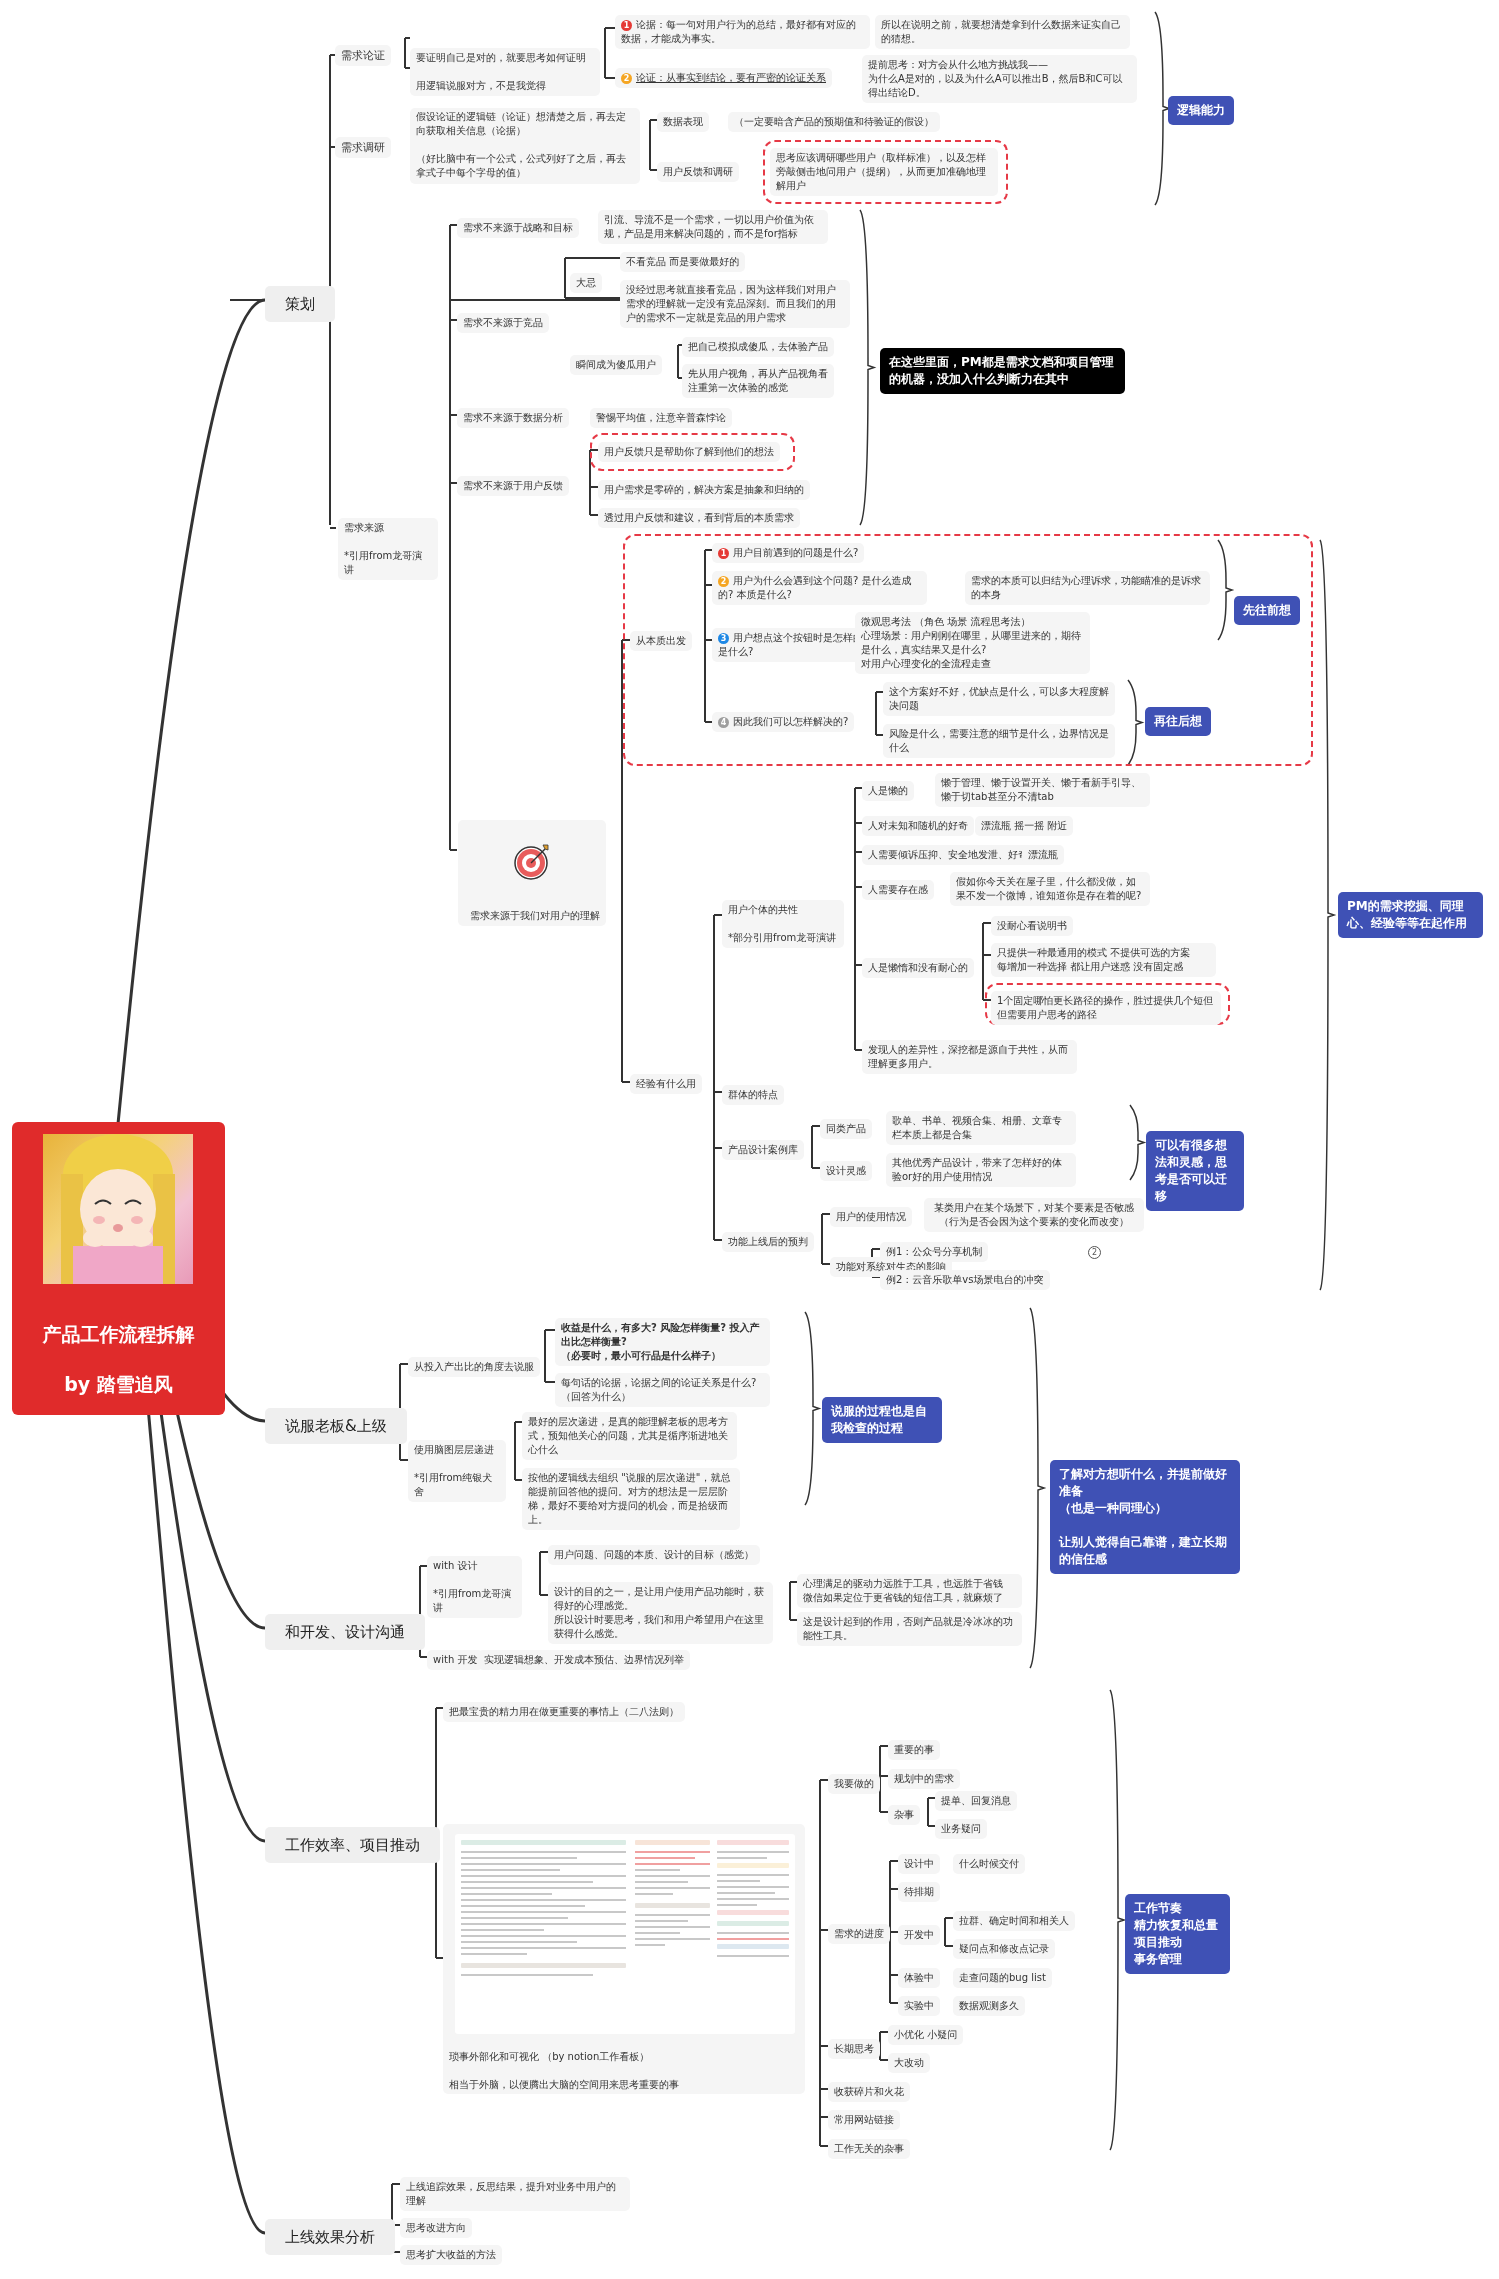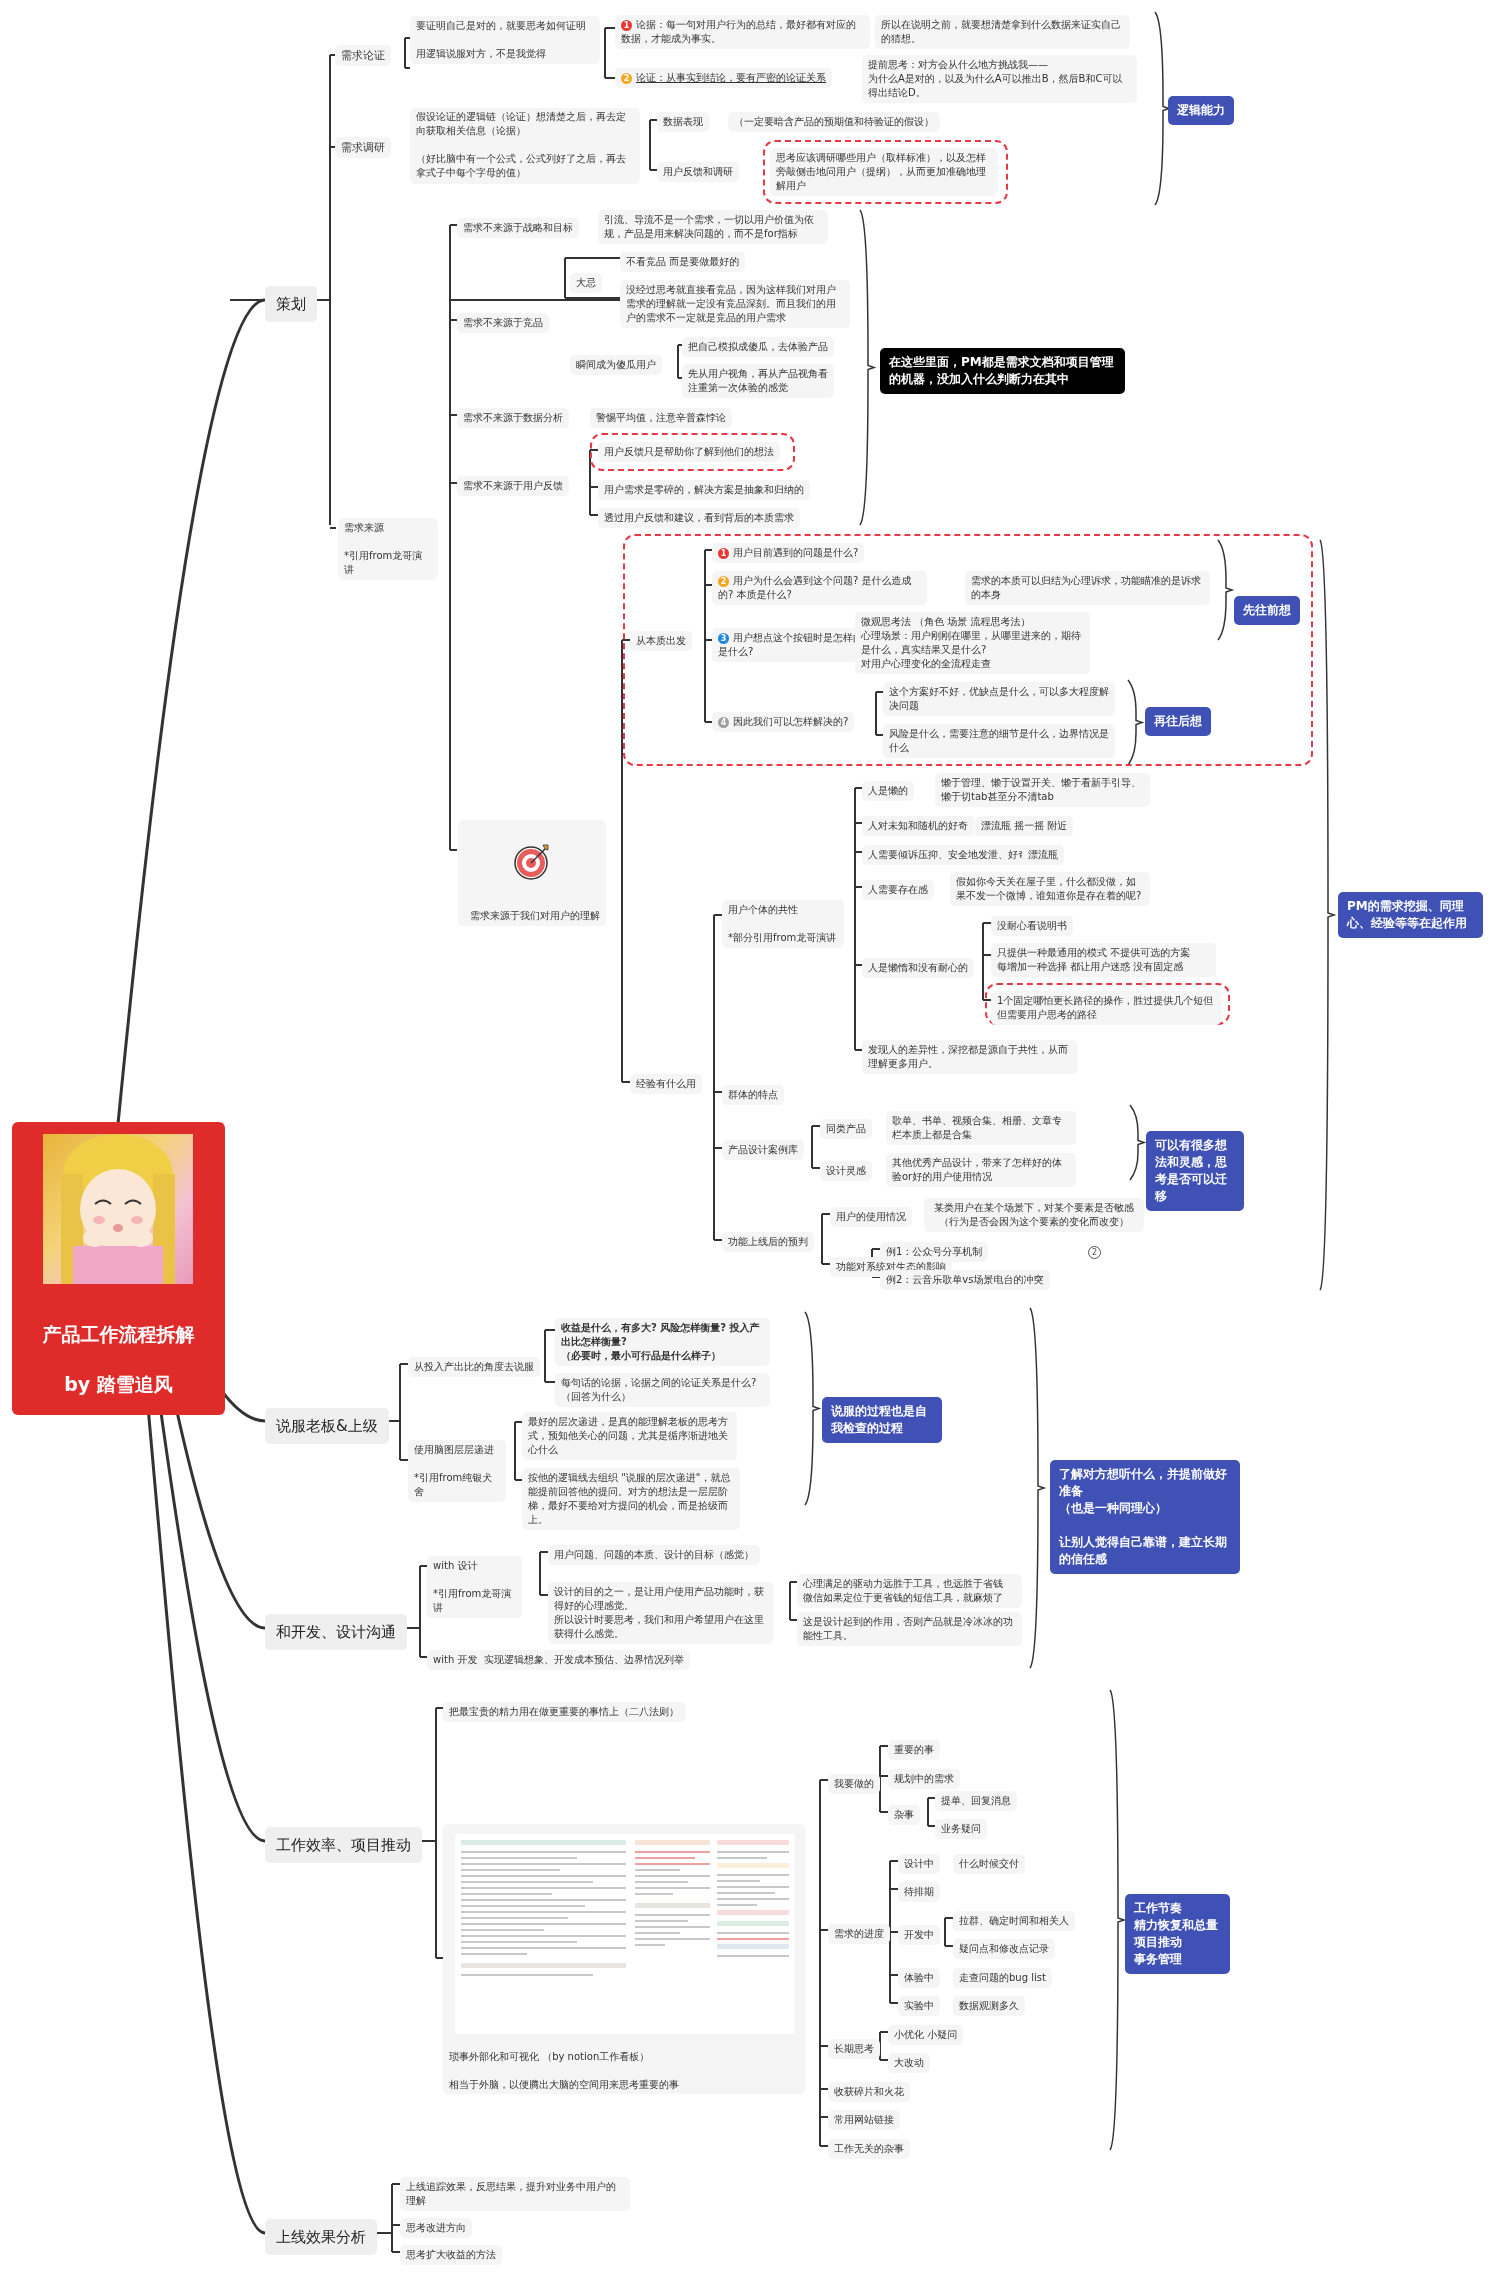--- a/index.html
+++ b/index.html
@@ -1,19 +1,19 @@
 <!DOCTYPE html>
 <html><head>
 <meta charset="utf-8">
 <style>
   html,body{margin:0;padding:0;background:#fff;}
   body{width:1499px;height:2279px;position:relative;overflow:hidden;font-family:"DejaVu Sans","Liberation Sans",sans-serif;color:#333;}
   #lines{position:absolute;left:0;top:0;width:1499px;height:2279px;pointer-events:none;}
   .n{position:absolute;background:#f5f5f5;border-radius:5px;font-size:10px;line-height:14px;padding:3px 6px;white-space:pre-line;box-sizing:border-box;color:#333;}
-  .n.l1{font-size:15px;line-height:20px;padding:8px 11px;background:#efefef;color:#222;}
+  .n.l1{font-size:15px;line-height:20px;padding:8px 20px;background:#efefef;color:#222;}
   .n.l2{font-size:11px;line-height:15px;}
   .sum{position:absolute;background:#3f51b5;color:#fff;border-radius:5px;font-size:12px;line-height:17px;padding:6px 9px;white-space:pre-line;box-sizing:border-box;font-weight:bold;}
   .sum.gray{background:#000000;}
   .dash{position:absolute;border:2px dashed #e63946;border-radius:12px;box-sizing:border-box;}
   .badge{display:inline-block;width:11px;height:11px;border-radius:50%;color:#fff;font-size:8px;line-height:11px;text-align:center;margin-right:4px;vertical-align:middle;font-weight:bold;}
   .root{position:absolute;left:12px;top:1122px;width:213px;height:293px;background:#e02b2b;border-radius:6px;color:#fff;text-align:center;}
   .avatar{position:absolute;left:31px;top:12px;width:150px;height:150px;background:linear-gradient(135deg,#e8b33a 0%,#f4d277 40%,#f3c2d2 70%,#e89ab8 100%);overflow:hidden;}
   .root-title{position:absolute;left:0;right:0;top:200px;font-size:19px;font-weight:bold;}
   .root-sub{position:absolute;left:0;right:0;top:250px;font-size:19px;font-weight:bold;}
   .thumb{position:absolute;left:455px;top:1834px;width:340px;height:200px;background:#fff;border-radius:3px;}
@@ -185,21 +185,21 @@
   <div class="root-sub">by 踏雪追风</div>
 </div>
 
 <div class="n l1" id="b-plan" style="left:265px;top:286px;">策划</div>
 <div class="n l1" id="b-pers" style="left:265px;top:1408px;">说服老板&amp;上级</div>
 <div class="n l1" id="b-comm" style="left:265px;top:1614px;">和开发、设计沟通</div>
 <div class="n l1" id="b-eff" style="left:265px;top:1827px;">工作效率、项目推动</div>
 <div class="n l1" id="b-launch" style="left:265px;top:2219px;">上线效果分析</div>
 
 <div class="n l2" style="left:335px;top:45px;">需求论证</div>
-<div class="n" style="left:410px;top:16px;width:190px;">要证明自己是对的，就要思考如何证明
+<div class="n" style="left:410px;top:48px;width:190px;">要证明自己是对的，就要思考如何证明
 
 用逻辑说服对方，不是我觉得</div>
 <div class="n" style="left:615px;top:15px;width:255px;"><span class="badge" style="background:#e53935">1</span><span>论据：每一句对用户行为的总结，最好都有对应的数据，才能成为事实。</span></div>
 <div class="n" style="left:875px;top:15px;width:255px;">所以在说明之前，就要想清楚拿到什么数据来证实自己的猜想。</div>
 <div class="n" style="left:615px;top:68px;text-decoration:underline;"><span class="badge" style="background:#f5a623">2</span><span>论证：从事实到结论，要有严密的论证关系</span></div>
 <div class="n" style="left:862px;top:55px;width:275px;">提前思考：对方会从什么地方挑战我——
 为什么A是对的，以及为什么A可以推出B，然后B和C可以得出结论D。</div>
 
 <div class="n l2" style="left:335px;top:137px;">需求调研</div>
 <div class="n" style="left:410px;top:108px;width:230px;font-family:Liberation Mono, monospace;">假设论证的逻辑链（论证）想清楚之后，再去定向获取相关信息（论据）

